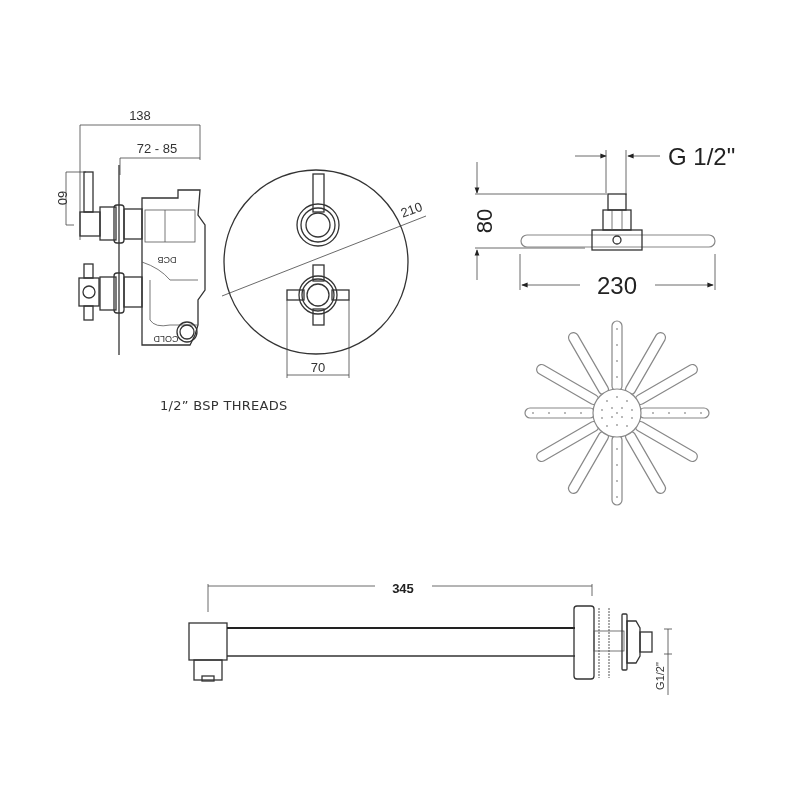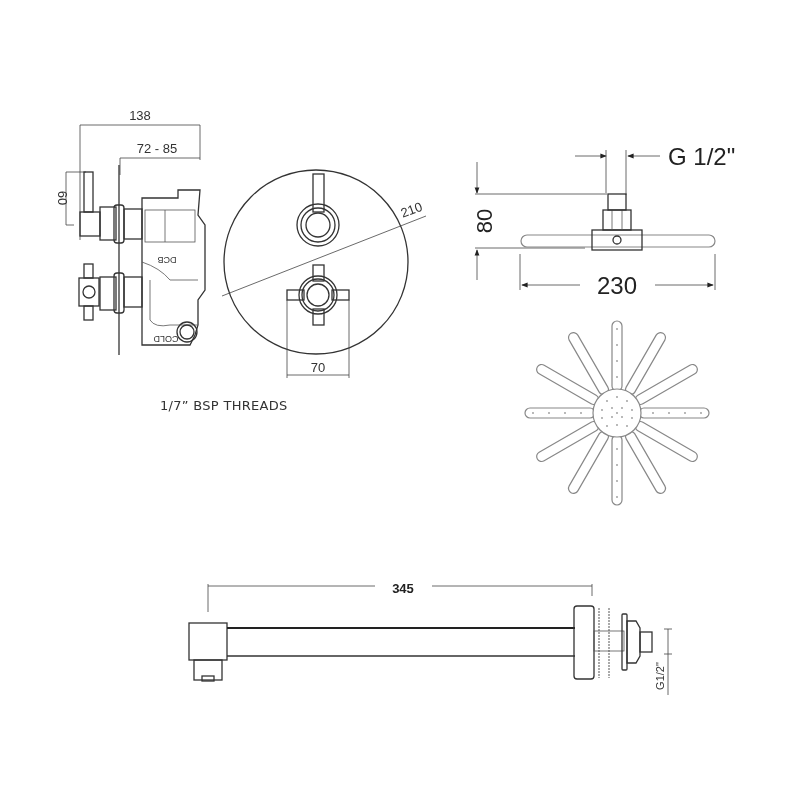--- a/index.html
+++ b/index.html
@@ -198,13 +198,13 @@
     <rect class="ln" x="640" y="632" width="12" height="20"></rect>
 
     <line class="dim" x1="668" y1="629" x2="668" y2="654"></line>
     <line class="dim" x1="664" y1="629" x2="672" y2="629"></line>
     <line class="dim" x1="664" y1="654" x2="672" y2="654"></line>
     <line class="dim" x1="668" y1="654" x2="668" y2="695"></line>
     <text class="txt-light" x="0" y="0" font-size="11" text-anchor="middle" transform="translate(664,676) rotate(-90)">G1/2"</text>
   </g>
 </svg>
 
-<div class="caption">1/7” BSP THREADS</div>
+<div class="caption">1/2” BSP THREADS</div>
 
 </body></html>

